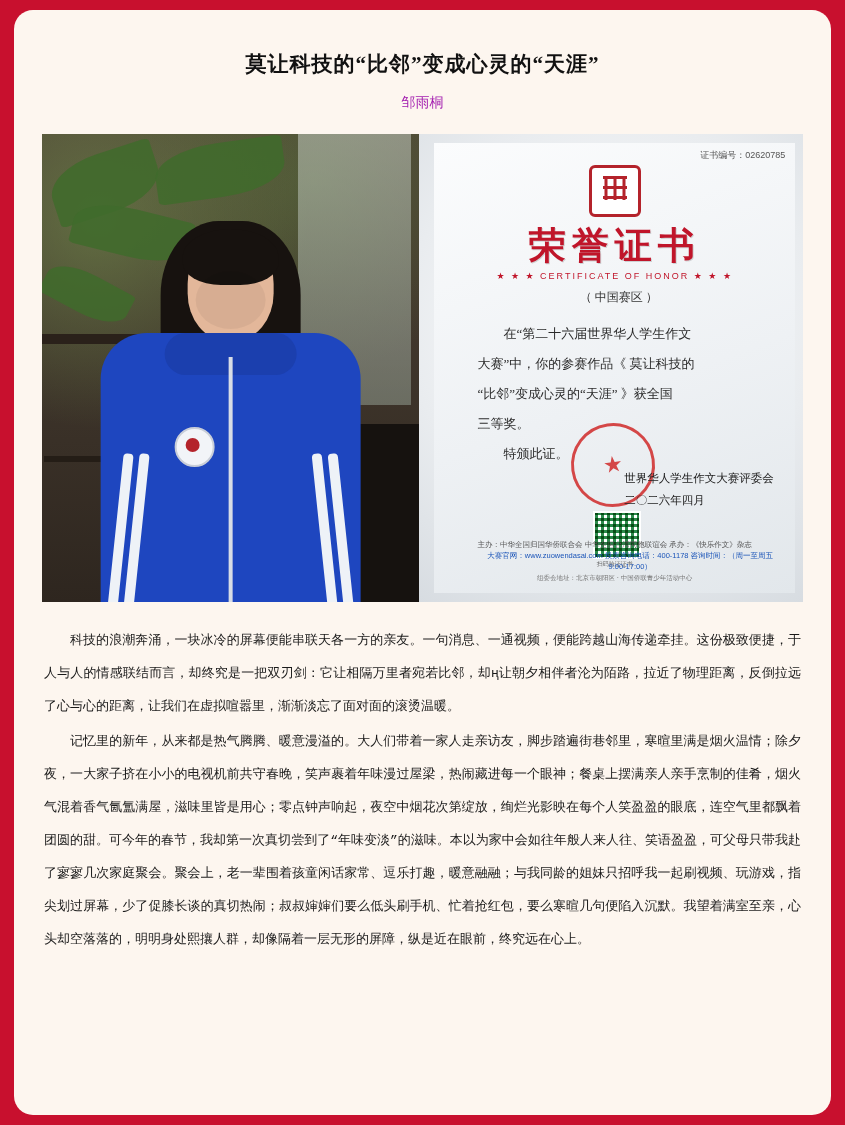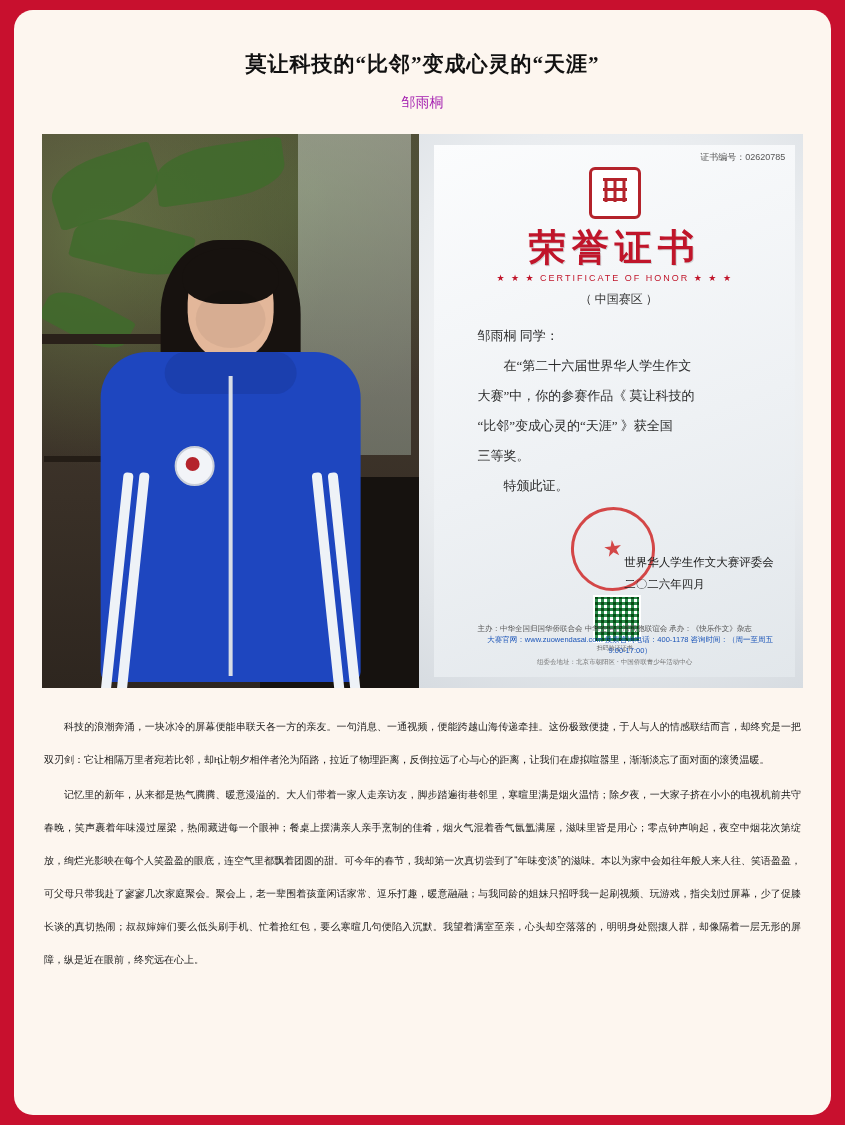--- a/index.html
+++ b/index.html
@@ -35,21 +35,21 @@
   }
   .article-author {
     text-align: center;
     font-size: 14px;
     color: #a21caf;
     margin-top: 16px;
     font-family: "Liberation Serif", serif;
   }
   .photo-wrap {
     margin: 22px 28px 0 28px;
-    height: 554px;
+    height: 468px;
     position: relative;
     overflow: hidden;
     display: flex;
   }
   
   .photo-left {
     position: relative;
     width: 49.5%;
     background: linear-gradient(160deg, #5b4b3c 0%, #3b2f26 45%, #241c16 100%);
     overflow: hidden;
@@ -356,25 +356,25 @@
     text-align: center;
     font-size: 7.5px;
     line-height: 11px;
     color: #555;
   }
   .cert-footer .f2 { color: #1a54b8; margin-left: 31px; }
   .cert-footer .f3 { color: #777; font-size: 6.5px; }
   
   .article-body {
     margin: 22px 30px 0 30px;
-    font-size: 10px;
+    font-size: 13px;
     line-height: 33px;
     color: #1a1a1a;
     text-align: justify;
-    font-family: Liberation Sans, sans-serif;
+    font-family: Liberation Mono, monospace;
   }
   .article-body p {
     margin: 0 0 2px 0;
     text-indent: 2em;
   }
 </style>
 </head>
 <body>
 
 <div class="page">
@@ -414,21 +414,20 @@
     <div class="photo-right">
       <div class="cert-sheet">
         <div class="cert-serial">
           <span>证书编号：</span><span>02620785</span>
         </div>
         <div class="cert-emblem"></div>
         <div class="cert-title">荣誉证书</div>
         <div class="cert-sub-en">★ ★ ★  CERTIFICATE OF HONOR  ★ ★ ★</div>
         <div class="cert-sub-cn">（ 中国赛区 ）</div>
         <div class="cert-body">
-          <p>邹雨桐 同学：</p>
           <p class="indent">在“第二十六届世界华人学生作文</p>
           <p>大赛”中，你的参赛作品《 莫让科技的</p>
           <p>“比邻”变成心灵的“天涯” 》获全国</p>
           <p>三等奖。</p>
           <p class="indent">特颁此证。</p>
         </div>
         <div class="cert-stamp"></div>
         <div class="cert-signature">
           <div>世界华人学生作文大赛评委会</div>
           <div>二〇二六年四月</div>

